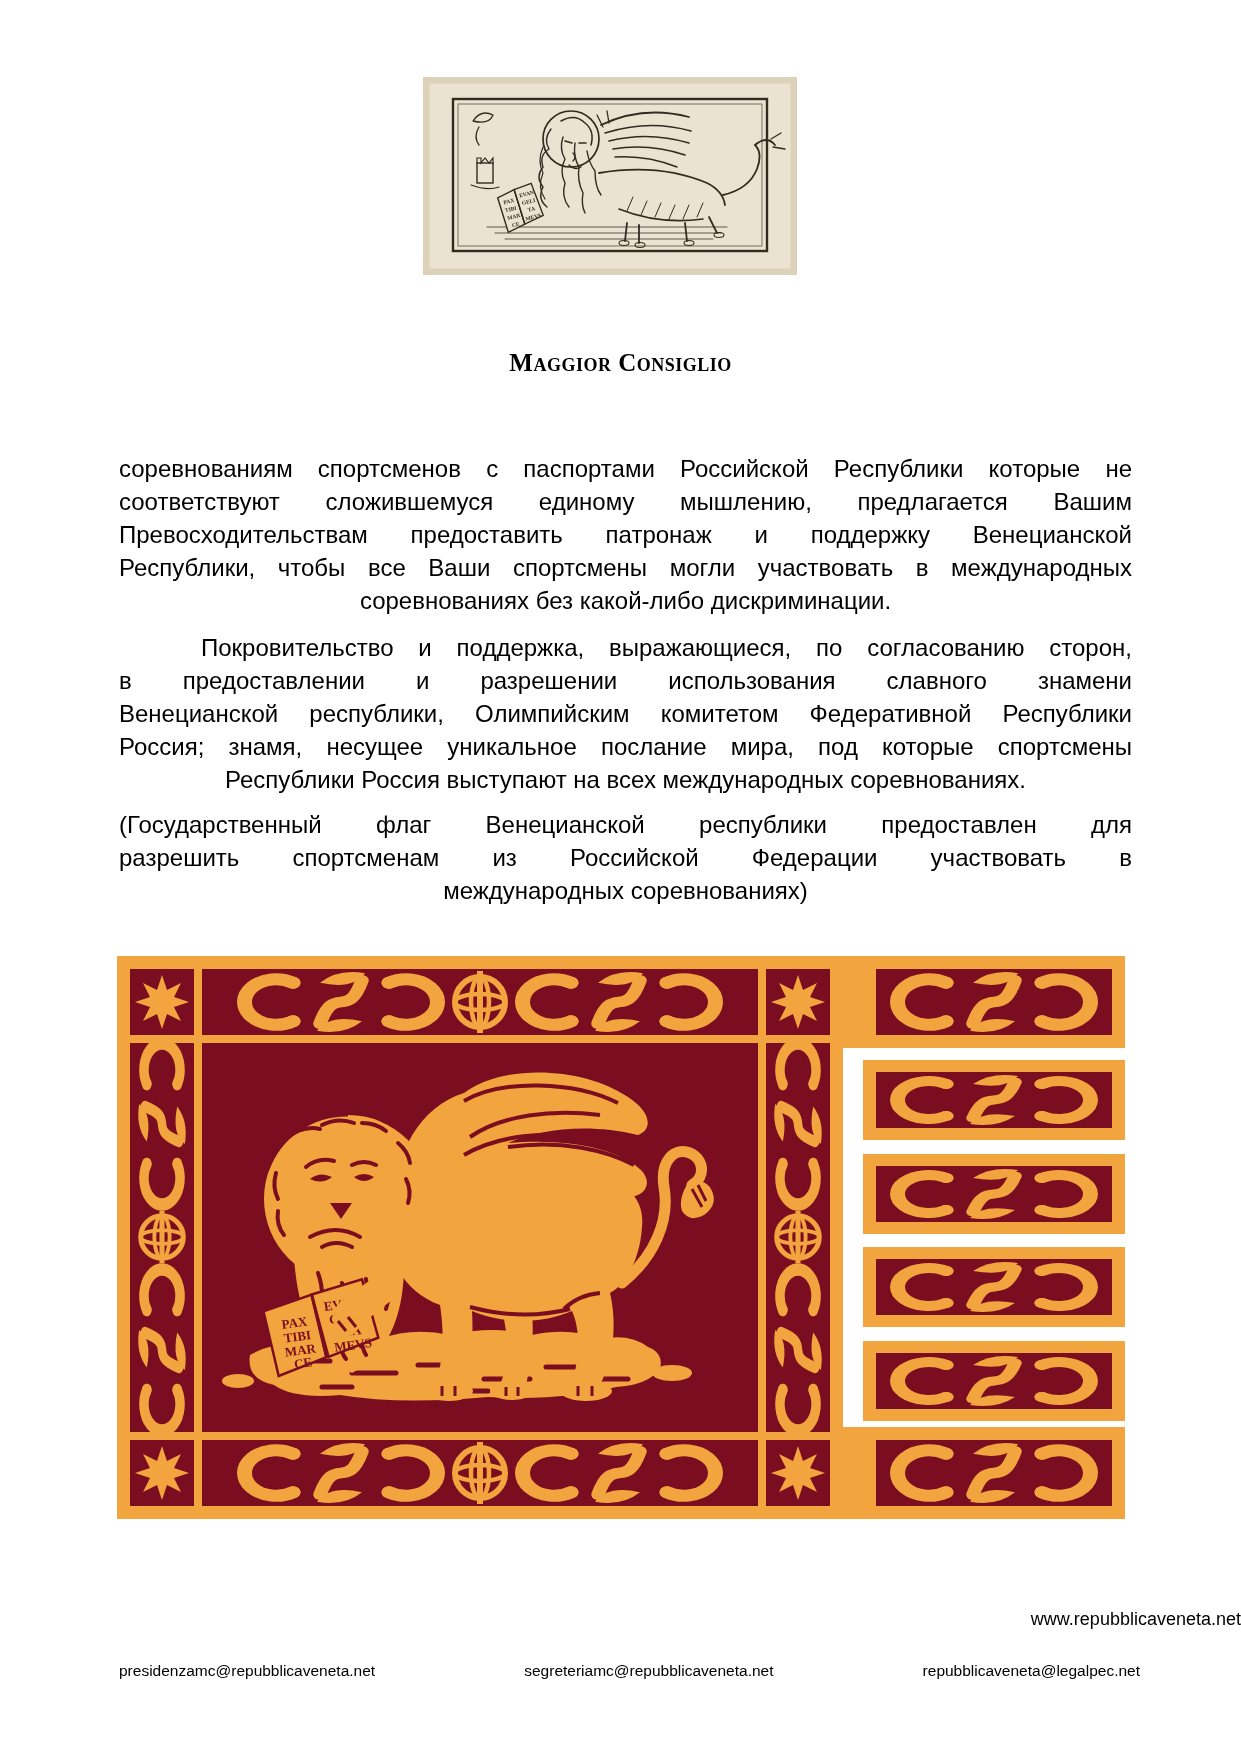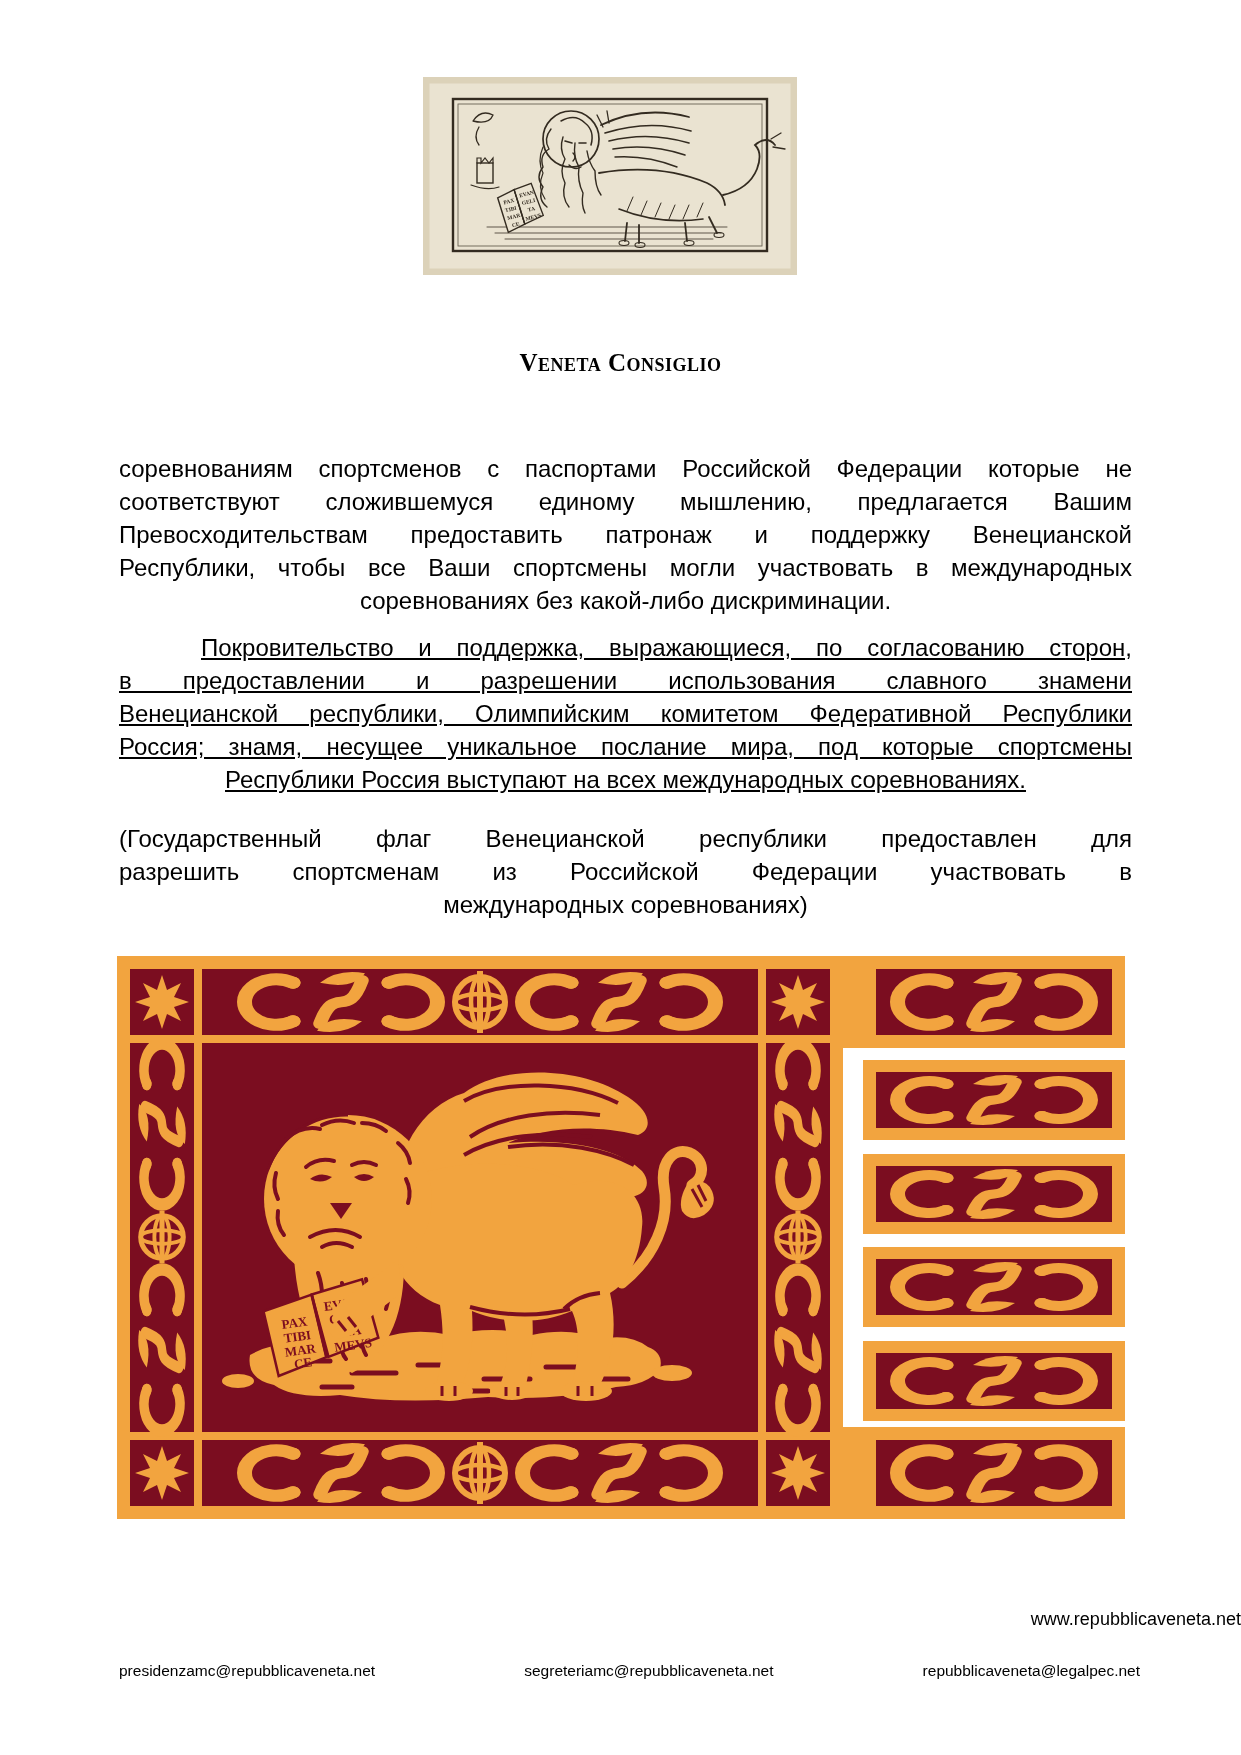--- a/index.html
+++ b/index.html
@@ -8,21 +8,21 @@
   .engraving{position:absolute;left:423px;top:77px;width:374px;height:198px;}
   .title{position:absolute;left:0;top:292px;width:100%;text-align:center;
          font-family:"Liberation Serif",serif;font-weight:700;font-variant:small-caps;
          font-size:45px;letter-spacing:1px;line-height:1.15;}
   .subtitle{position:absolute;left:0;top:349px;width:100%;text-align:center;
          font-family:"Liberation Serif",serif;font-weight:700;font-variant:small-caps;
          font-size:25px;letter-spacing:0.5px;}
   .textblock{position:absolute;left:119px;top:452px;width:1013px;
          font-size:24px;line-height:33px;}
   .para{margin:0 0 14px 0;}
-  .para.pp2{margin-bottom:26px;text-decoration:underline;}
+  .para.pp2{margin-bottom:12px;}
   .jline{text-align:justify;text-align-last:justify;}
   .lline{text-align:center;}
   .firstindent{text-indent:82px;}
   .boldpara{font-weight:400;}
   .flag{position:absolute;left:117px;top:956px;width:1008px;height:563px;}
   .website{position:absolute;left:0;top:1609px;width:100%;text-align:right;font-size:18px;}
   .emails{position:absolute;left:119px;top:1662px;width:1021px;display:flex;
           justify-content:space-between;font-size:15.5px;}
 </style>
 </head>
@@ -86,25 +86,25 @@
         <text x="-7" y="8">MAR</text>
         <text x="-7" y="16">CE</text>
         <text x="11" y="-11">EVAN</text>
         <text x="11" y="-3">GELI</text>
         <text x="12" y="5">TA</text>
         <text x="12" y="13">MEVS</text>
       </g>
     </g>
   </svg>
 
-  <div class="subtitle">Veneta Consiglio</div>
+  <div class="subtitle">Maggior Consiglio</div>
 
   <div class="textblock">
     <div class="para">
-      <div class="jline">соревнованиям спортсменов с паспортами Российской Федерации которые не</div>
+      <div class="jline">соревнованиям спортсменов с паспортами Российской Республики которые не</div>
       <div class="jline">соответствуют сложившемуся единому мышлению, предлагается Вашим</div>
       <div class="jline">Превосходительствам предоставить патронаж и поддержку Венецианской</div>
       <div class="jline">Республики, чтобы все Ваши спортсмены могли участвовать в международных</div>
       <div class="lline">соревнованиях без какой-либо дискриминации.</div>
     </div>
     <div class="para pp2">
       <div class="jline firstindent">Покровительство и поддержка, выражающиеся, по согласованию сторон,</div>
       <div class="jline">в предоставлении и разрешении использования славного знамени</div>
       <div class="jline">Венецианской республики, Олимпийским комитетом Федеративной Республики</div>
       <div class="jline">Россия; знамя, несущее уникальное послание мира, под которые спортсмены</div>

